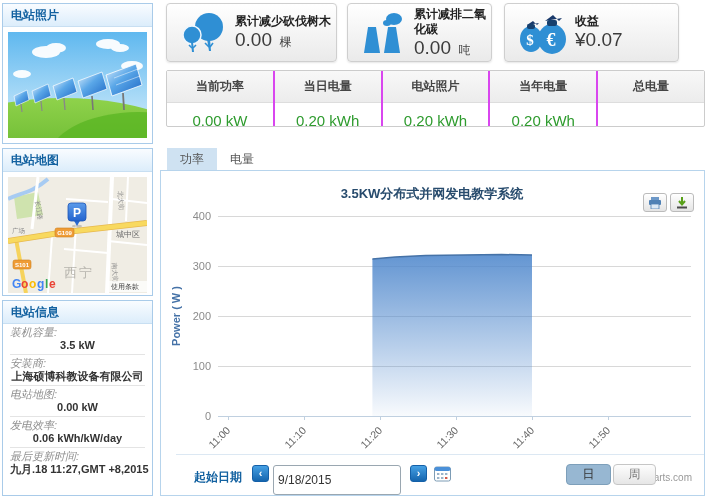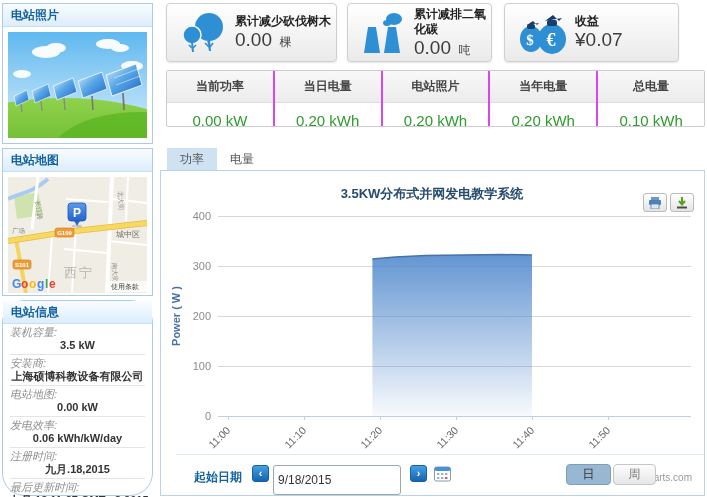--- a/index.html
+++ b/index.html
@@ -4,21 +4,21 @@
 <style>
   html,body{margin:0;padding:0;background:#fff;}
   .page{position:relative;width:707px;height:497px;background:#fff;font-family:"Liberation Sans",sans-serif;overflow:hidden;}
 
   
   .panel{position:absolute;left:2px;width:151px;border:1px solid #a9cbe9;background:#fff;box-sizing:border-box;}
   .panel-header{height:22px;line-height:22px;padding-left:8px;background:linear-gradient(#f9fcff,#dcedfb);
     border-bottom:1px solid #c8dff2;color:#1261a0;font-weight:bold;font-size:12px;}
   .panel-photo{top:3px;height:141px;}
   .panel-map{top:148px;height:148px;}
-  .panel-info{top:300px;height:196px;border-radius:23px;}
+  .panel-info{top:300px;height:196px;}
   .photo-body,.map-body{padding:5px;}
   .photo-body svg,.map-body svg{display:block;}
   .info-body{padding:0 7px;}
   .info-row{border-bottom:1px solid #e4e4e4;padding:2px 0 2px;}
   .info-row:last-child{border-bottom:none;}
   .info-label{color:#8f8f8f;font-size:11px;line-height:13px;font-style:italic;}
   .info-value{color:#333;font-weight:bold;font-size:11px;line-height:13px;text-align:center;white-space:nowrap;}
 
   
   .cards{position:absolute;left:166px;top:3px;width:539px;display:flex;}
@@ -219,24 +219,20 @@
       </div>
       <div class="info-row">
         <div class="info-label">电站地图:</div>
         <div class="info-value">0.00 kW</div>
       </div>
       <div class="info-row">
         <div class="info-label">发电效率:</div>
         <div class="info-value">0.06 kWh/kW/day</div>
       </div>
       <div class="info-row">
-        <div class="info-label">注册时间:</div>
-        <div class="info-value">九月.18,2015</div>
-      </div>
-      <div class="info-row">
         <div class="info-label">最后更新时间:</div>
         <div class="info-value">九月.18 11:27,GMT +8,2015</div>
       </div>
     </div>
   </section>
 
   <div class="cards">
     <div class="card card1">
       <svg class="card-icon" width="48" height="44" viewBox="0 0 48 44">
         <circle cx="30" cy="16" r="14" fill="#2f8fd4"></circle>
@@ -303,21 +299,20 @@
     <div class="stat-cell">
       <div class="stat-header">电站照片</div>
       <div class="stat-value">0.20 kWh</div>
     </div>
     <div class="stat-cell">
       <div class="stat-header">当年电量</div>
       <div class="stat-value">0.20 kWh</div>
     </div>
     <div class="stat-cell">
       <div class="stat-header">总电量</div>
-      <div class="stat-value">0.10 kWh</div>
     </div>
   </div>
 
   <div class="tabs">
     <div class="tab active">功率</div>
     <div class="tab">电量</div>
   </div>
 
   <div class="chart-panel">
     <svg id="chart-svg" width="543" height="284" viewBox="0 0 543 284">

